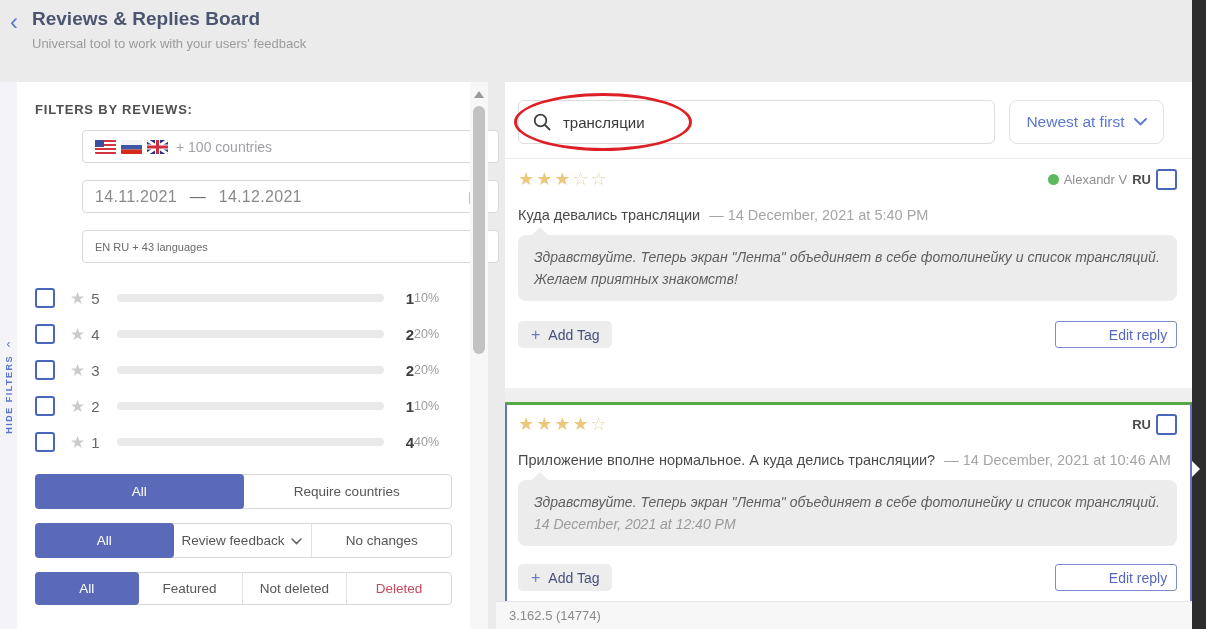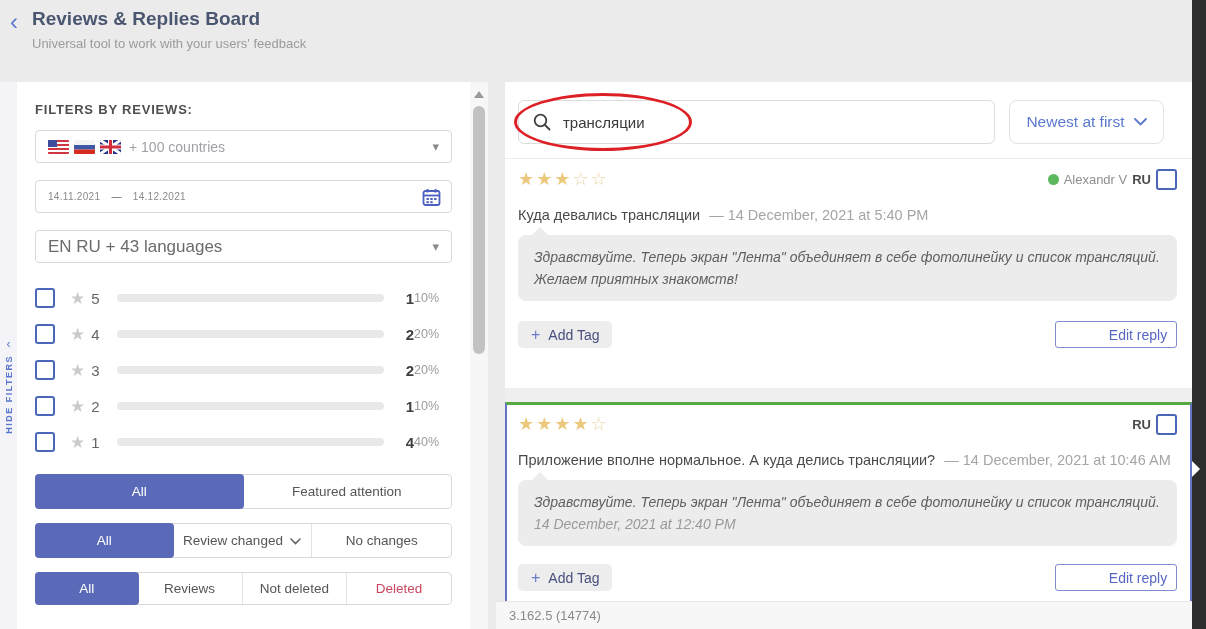--- a/index.html
+++ b/index.html
@@ -15,27 +15,27 @@
 
   
   .edge-strip { position:absolute; left:0; top:82px; width:17px; height:547px; background:#f4f4f8; }
   .hide-filters { position:absolute; left:0; top:255px; width:17px; height:130px; display:flex; flex-direction:column; align-items:center; color:#5b78cf; cursor:pointer; }
   .hide-filters .chev { font-size:12px; margin-bottom:4px; }
   .hide-filters .vlabel { writing-mode:vertical-rl; transform:rotate(180deg); font-size:9px; font-weight:bold; letter-spacing:1.5px; }
 
   
   .filters-panel { position:absolute; left:17px; top:82px; width:453px; height:547px; background:#fff; padding:20px 18px 0 18px; }
   .filters-heading { font-size:13px; font-weight:bold; color:#4f4f4f; letter-spacing:0.8px; margin-bottom:13px; }
-  .select-box { position:relative; width:417px; height:33px; border:1px solid #d9d9d9; border-radius:4px; background:#fff; display:flex; align-items:center; padding:0 12px; margin-bottom:17px; cursor:pointer; }
+  .select-box { position:relative; width:417px; height:33px; border:1px solid #d9d9d9; border-radius:4px; background:#fff; display:flex; align-items:center; padding:0 12px; margin-bottom:17px; cursor:pointer;margin-left:47px; }
   .select-caret { position:absolute; right:12px; top:8px; color:#8a8a8a; font-size:13px; }
   .flags { display:flex; gap:5px; margin-right:8px; }
   .flags svg { display:block; border-radius:1px; }
   .muted-label { font-size:14px; color:#a0a0a8; }
-  .date-label { font-size:10px; color:#8a8a8a; letter-spacing:0.3px; }
-  .lang-label { font-size:17px; color:#6b6b6b; }
+  .date-label { font-size:16px; color:#8a8a8a; letter-spacing:0.3px; }
+  .lang-label { font-size:11px; color:#6b6b6b; }
   .cal-icon { position:absolute; right:10px; top:7px; }
 
   
   .ratings { margin-top:6px; margin-bottom:14px; }
   .rating-row { display:flex; align-items:center; height:36px; }
   .cb { width:20px; height:20px; border:2px solid #4a66b8; border-radius:3px; background:#fff; cursor:pointer; flex:none; }
   .rating-row .star-g { color:#cbcbcb; font-size:17px; margin-left:15px; flex:none; }
   .rating-row .num { font-size:15px; color:#666; margin-left:6px; width:14px; flex:none; }
   .bar-track { flex:1; height:8px; background:#e9e9e9; border-radius:4px; margin-left:12px; overflow:hidden; }
   .bar-fill { height:8px; border-radius:4px; }
@@ -214,37 +214,37 @@
         <span class="star-g">★</span>
         <span class="num">1</span>
         <span class="bar-track"><span class="bar-fill" style="width: 40%; background: rgb(176, 74, 94);"></span></span>
         <span class="count">4</span>
         <span class="pct">40%</span>
       </div>
     </div>
 
     <div class="seg-group">
       <div class="seg active">All</div>
-      <div class="seg">Featured attention</div>
+      <div class="seg">Require countries</div>
     </div>
 
     <div class="seg-group">
       <div class="seg active">All</div>
       <div class="seg">
-        <span>Review changed</span>
+        <span>Review feedback</span>
         <svg class="mini-chev" width="11" height="7" viewBox="0 0 11 7">
             <path d="M1 1 L5.5 5.5 L10 1" fill="none" stroke="#666" stroke-width="1.6" stroke-linecap="round"></path>
           </svg>
       </div>
       <div class="seg">No changes</div>
     </div>
 
     <div class="seg-group group3">
       <div class="seg active">All</div>
-      <div class="seg">Reviews</div>
+      <div class="seg">Featured</div>
       <div class="seg">Not deleted</div>
       <div class="seg danger">Deleted</div>
     </div>
   </div>
 
   <div class="mid-scroll">
     <span class="up-arrow"></span>
     <span class="thumb"></span>
   </div>
 

